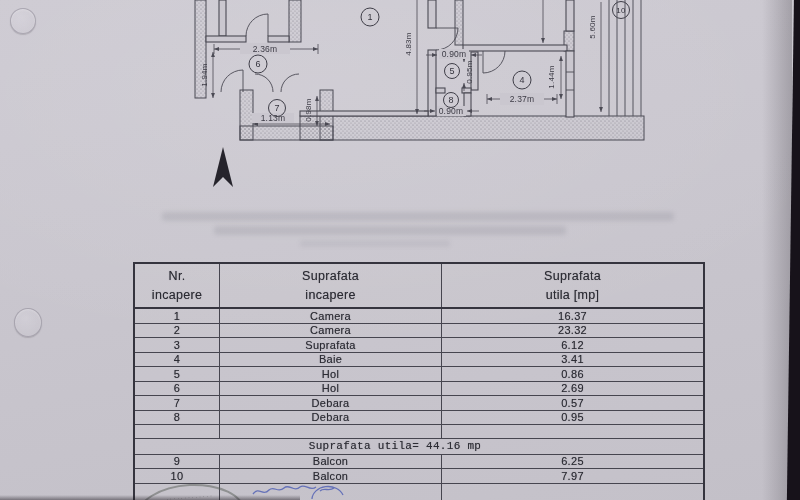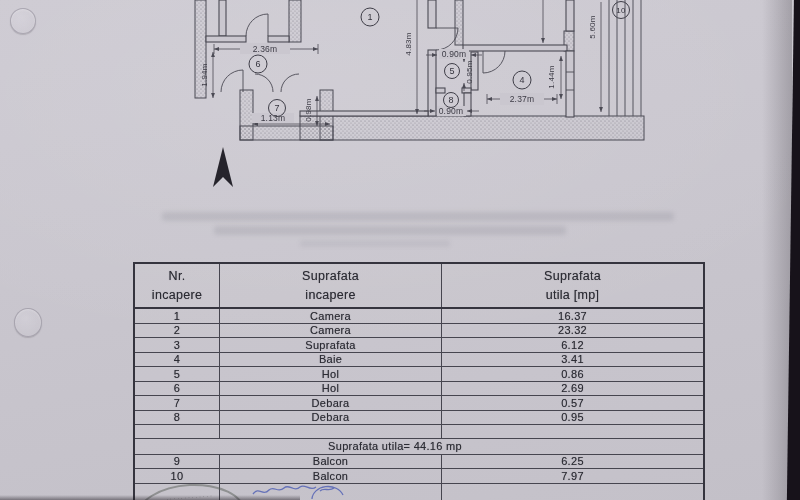--- a/index.html
+++ b/index.html
@@ -70,21 +70,21 @@
     border-bottom:1px solid var(--line);}
   .t-cell{border-right:1px solid var(--line); text-align:center; overflow:hidden;
     display:flex; align-items:center; justify-content:center; box-sizing:border-box;}
   .t-cell:last-child{border-right:none;}
   .t-head{height:45px; border-bottom:2px solid var(--line-strong); font-size:12.5px;}
   .t-head .t-cell{flex-direction:column; line-height:1.45; justify-content:center;}
   .t-data{height:14.5px;}
   .t-empty{height:14px;}
   .t-total{height:15.5px; display:flex; align-items:center; justify-content:center;
     border-bottom:1px solid var(--line); box-sizing:border-box;}
-  .t-total span{transform:translateX(-24px); display:inline-block;}
+  .t-total span{transform:translateX(-24px); display:inline-block;font-family:Liberation Mono, monospace;}
   .t-tail{height:16px; border-bottom:none;}
 
   
   .stamp-left{
     position:absolute; left:136px; top:484px; width:106px; height:58px;
     border:2px solid rgba(88,93,88,0.50); border-radius:50%;
     transform:rotate(-3deg);
   }
   .stamp-left .arc-marks{
     position:absolute; left:18px; top:8px; width:70px;

